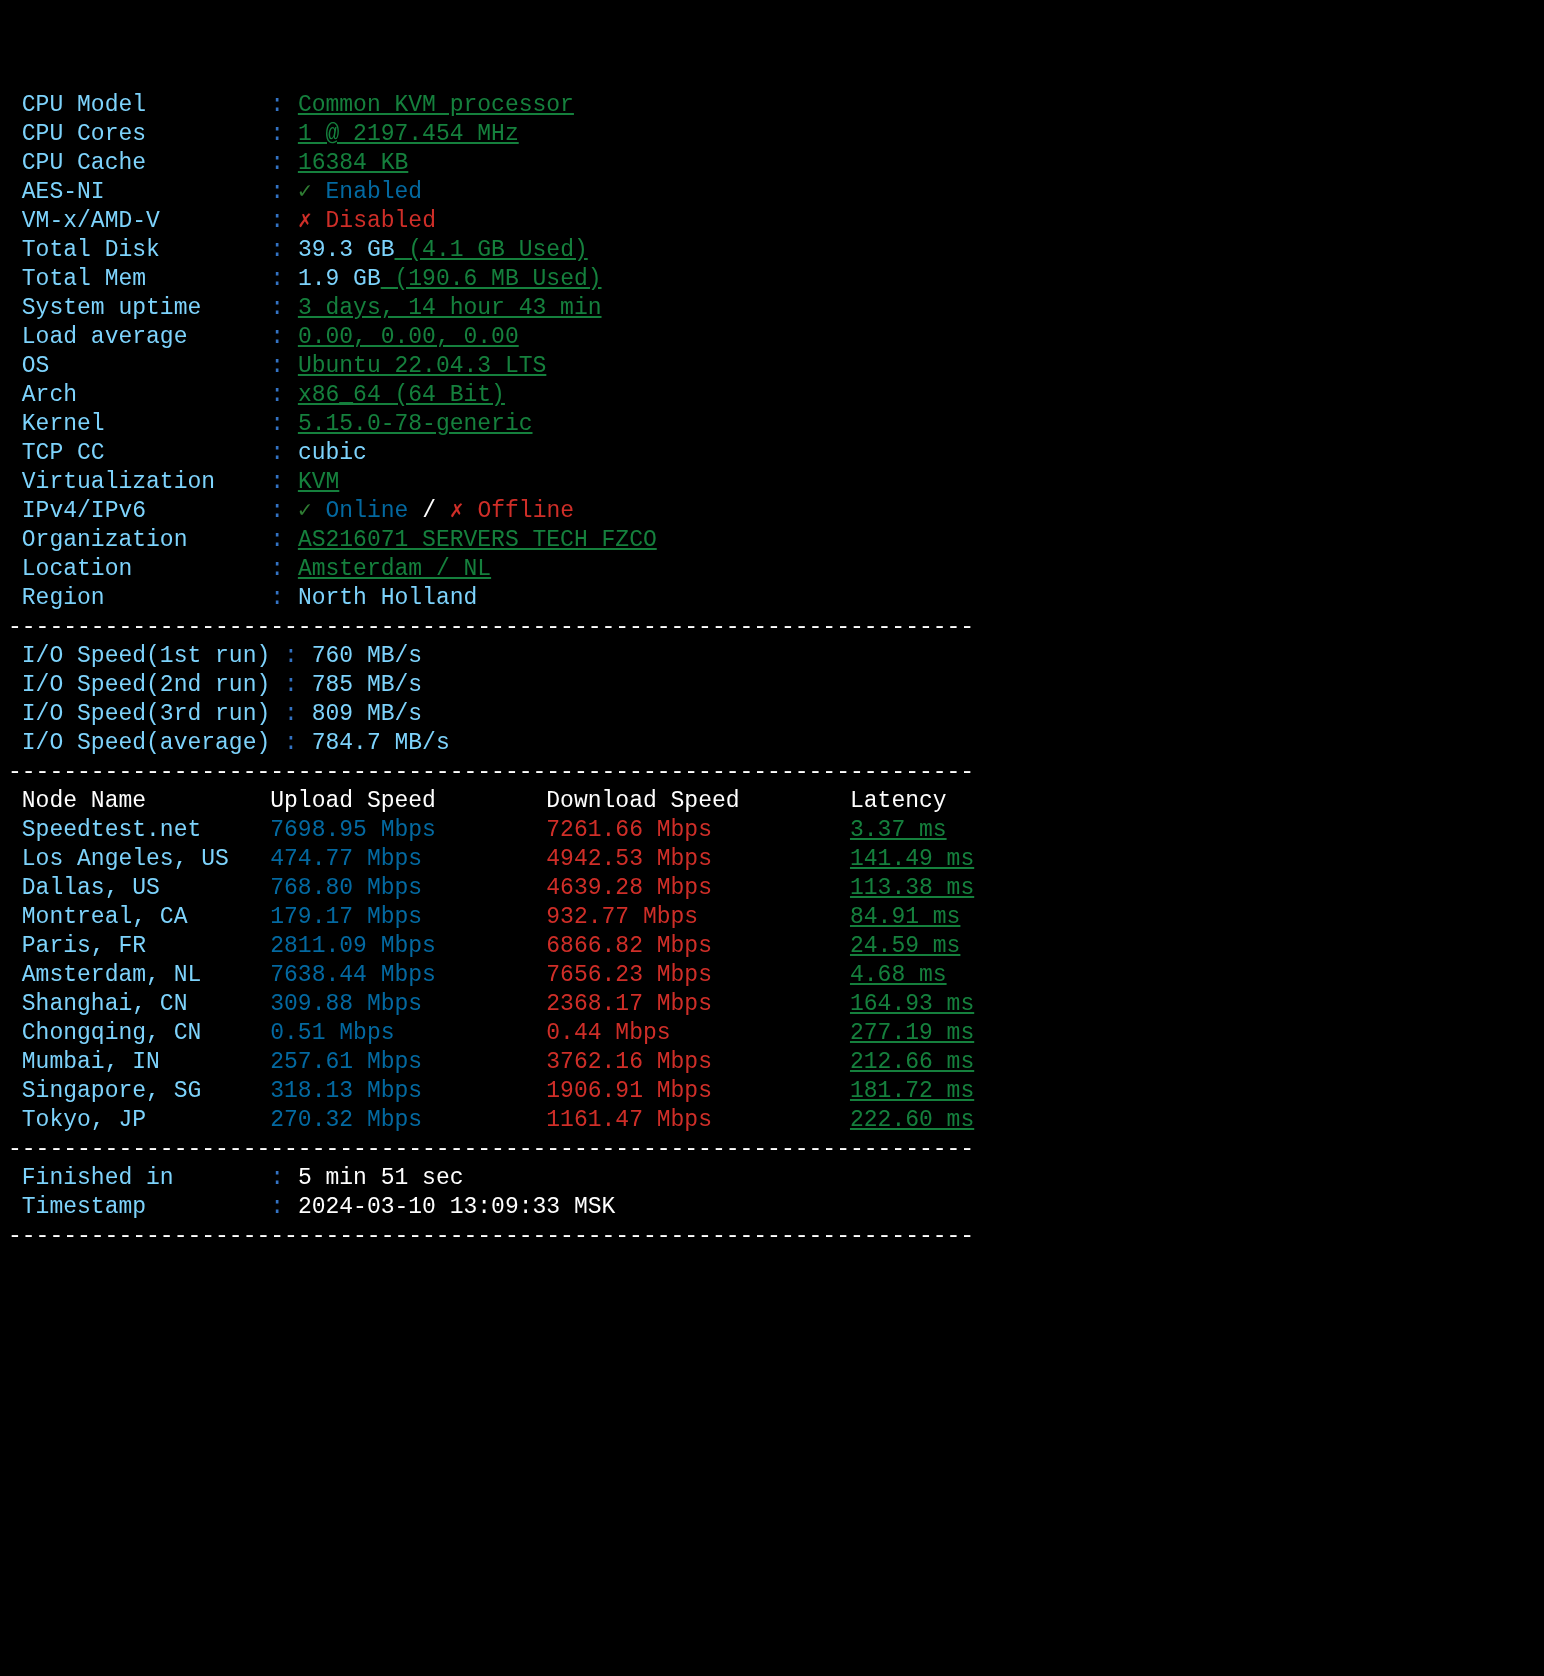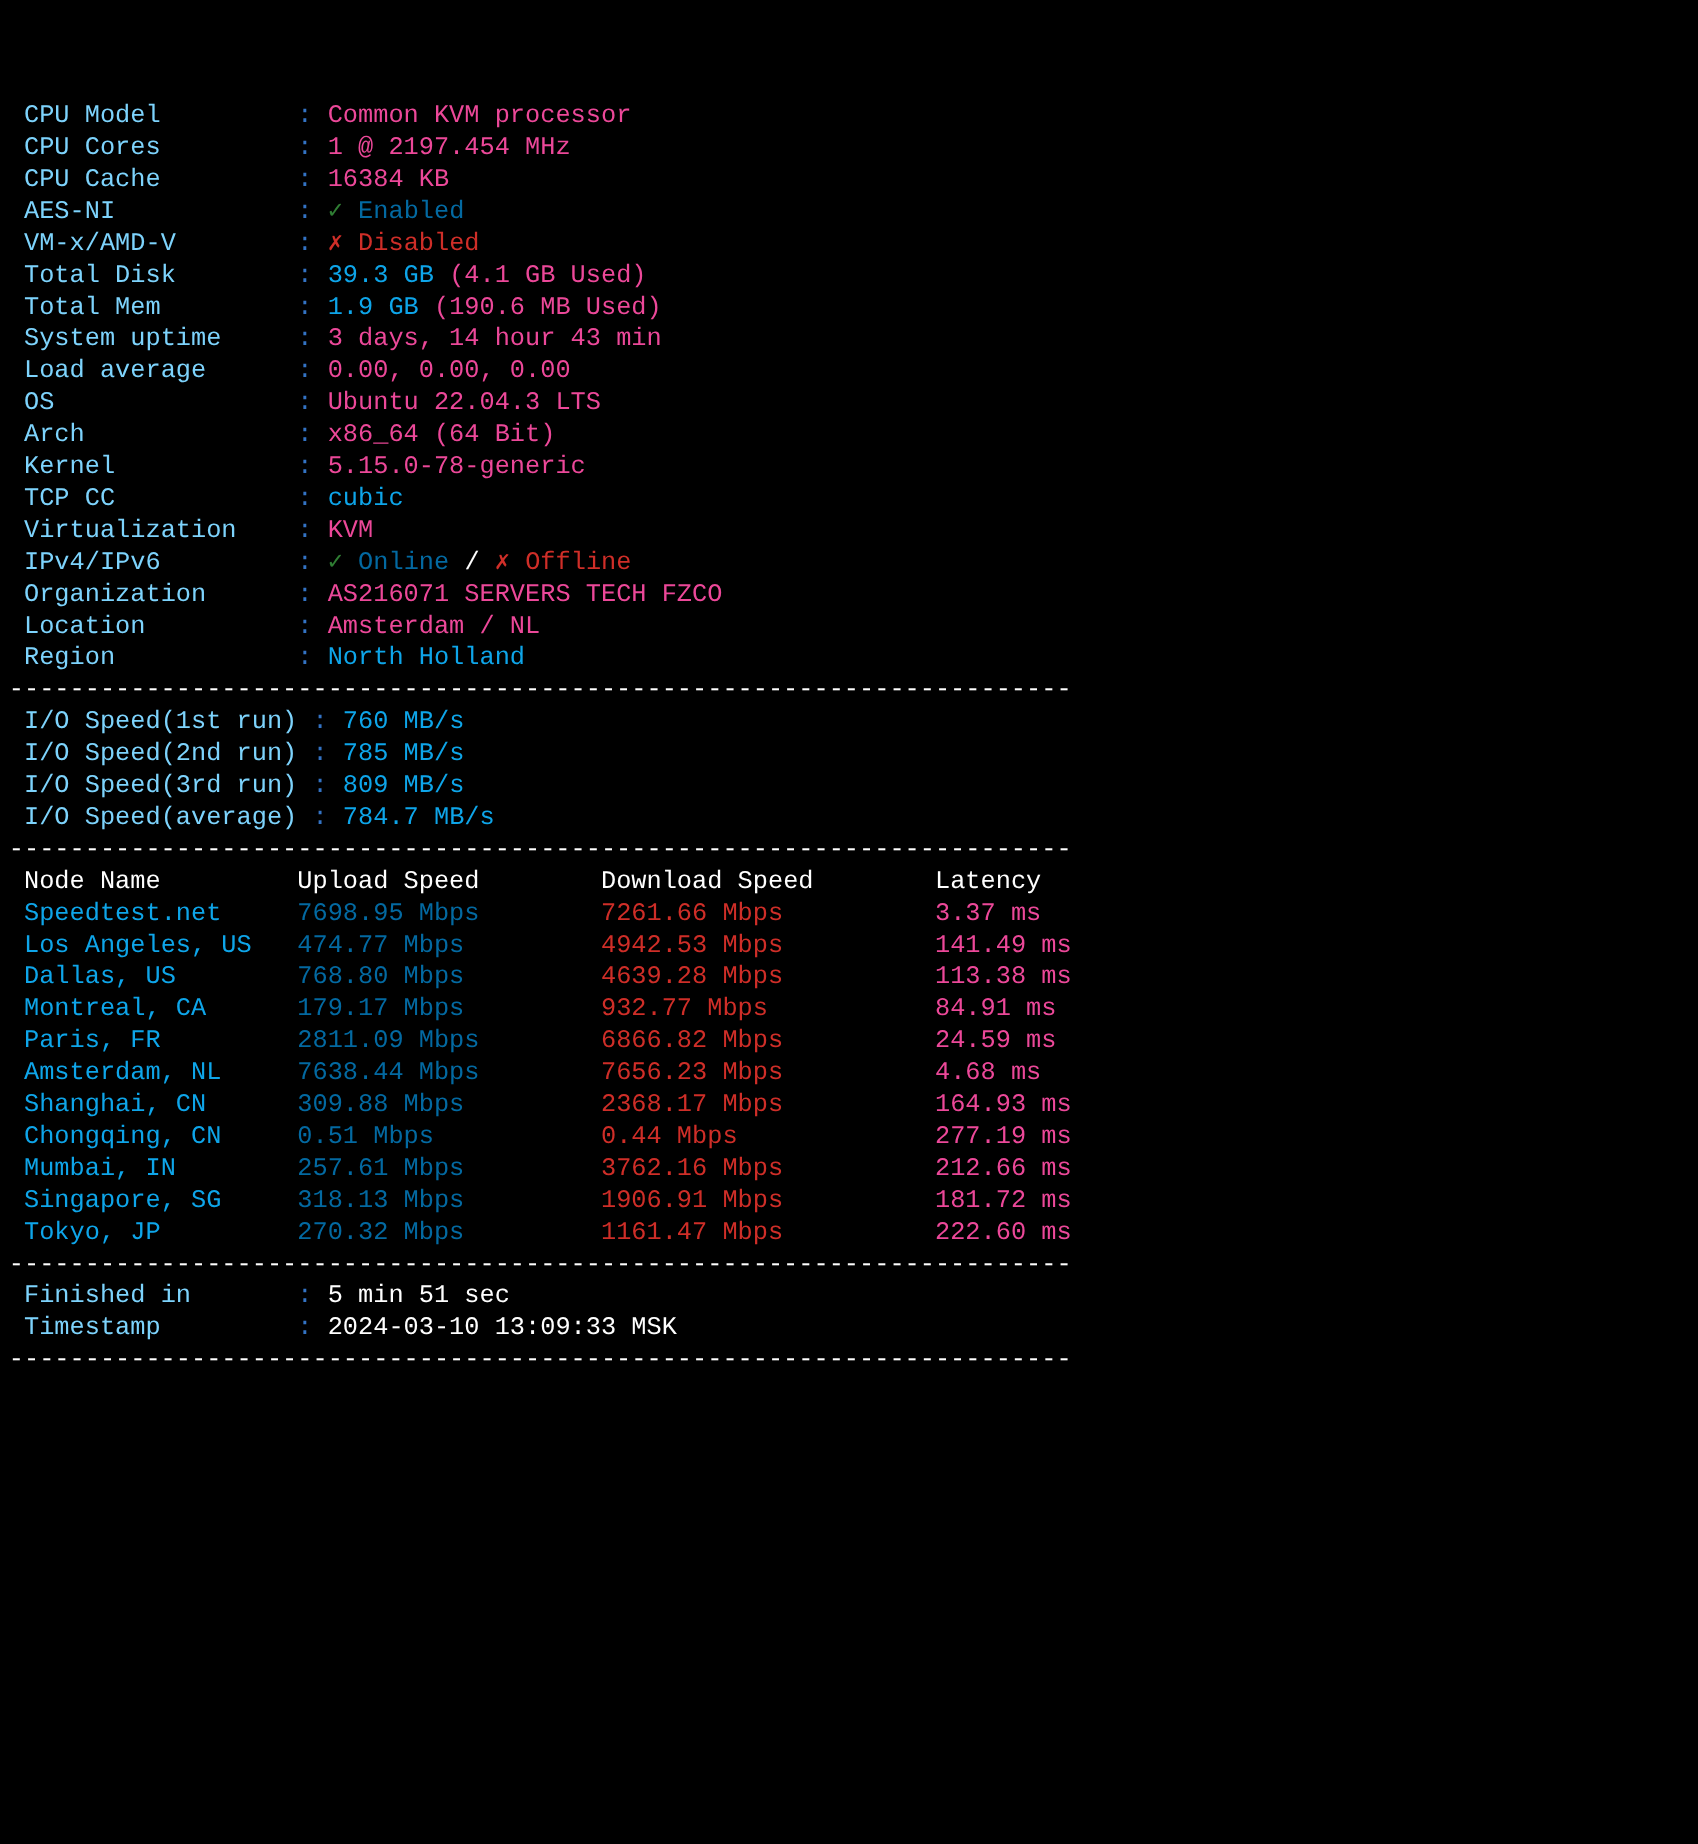--- a/index.html
+++ b/index.html
@@ -6,22 +6,22 @@
   body{
     font-family:"Menlo","Consolas","Liberation Mono",monospace;
     font-size:23px;
     line-height:29px;
     white-space:pre;
     padding:4px 8px;
     width:1544px;
     box-sizing:border-box;
   }
   .lbl{color:#7dd3fc;}
-  .cyan{color:#ec4899;}
-  .yellow{color:#0ea5e9;}
+  .cyan{color:#15803d;text-decoration:underline;}
+  .yellow{color:#7dd3fc;}
   .green{color:#0369a1;}
   .dark-green{color:#2f7d33;}
   .red{color:#cf2e28;}
   .blue{color:#3373c4;}
   .white{color:#fefefe;}
   .divider{color:#fefefe;}
   .row{}
 </style>
 </head>
 <body>

